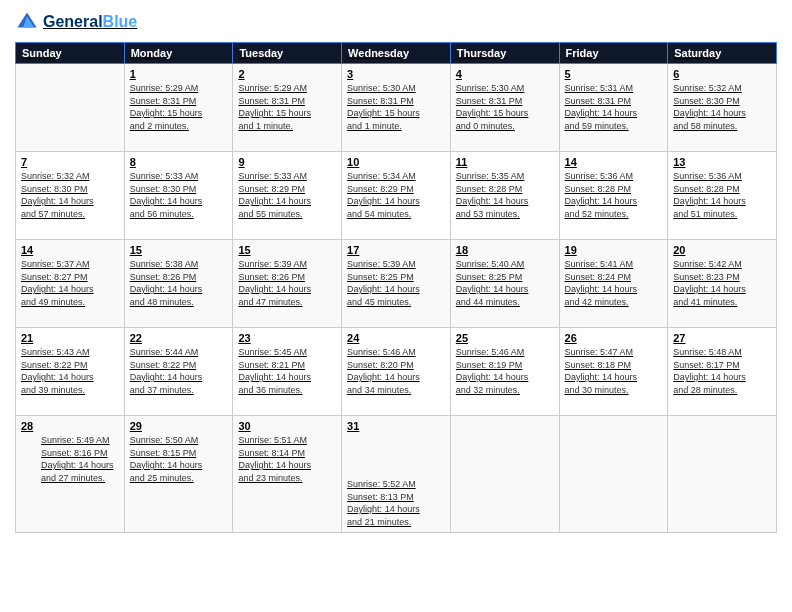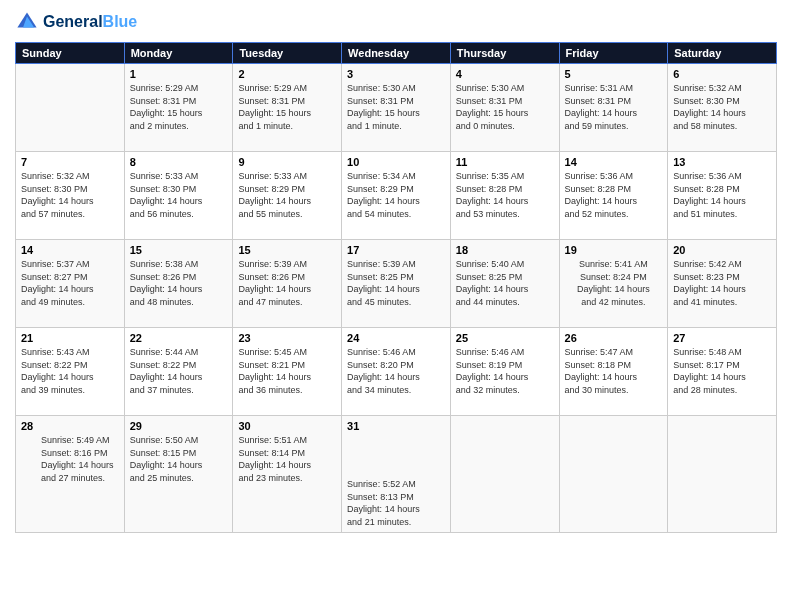--- a/index.html
+++ b/index.html
@@ -9,20 +9,21 @@
       font-family: Arial, sans-serif;
       background: #fff;
       overflow: hidden;
     }
     .page {
       width: 792px;
       height: 493px;
       padding: 10px 15px;
       display: flex;
       flex-direction: column;
+      text-decoration: underline;
     }
     .header {
       display: flex;
       justify-content: space-between;
       align-items: flex-start;
       margin-bottom: 8px;
     }
     .logo {
       display: flex;
       align-items: center;
@@ -247,21 +248,21 @@
           </td>
           <td>
             <div class="day-num">18</div>
             <div class="day-info" style="white-space: pre-line;">Sunrise: 5:40 AM
 Sunset: 8:25 PM
 Daylight: 14 hours
 and 44 minutes.</div>
           </td>
           <td>
             <div class="day-num">19</div>
-            <div class="day-info" style="white-space: pre-line; text-align: center;">Sunrise: 5:41 AM
+            <div class="day-info" style="white-space: pre-line;">Sunrise: 5:41 AM
 Sunset: 8:24 PM
 Daylight: 14 hours
 and 42 minutes.</div>
           </td>
           <td>
             <div class="day-num">20</div>
             <div class="day-info" style="white-space: pre-line;">Sunrise: 5:42 AM
 Sunset: 8:23 PM
 Daylight: 14 hours
 and 41 minutes.</div>

